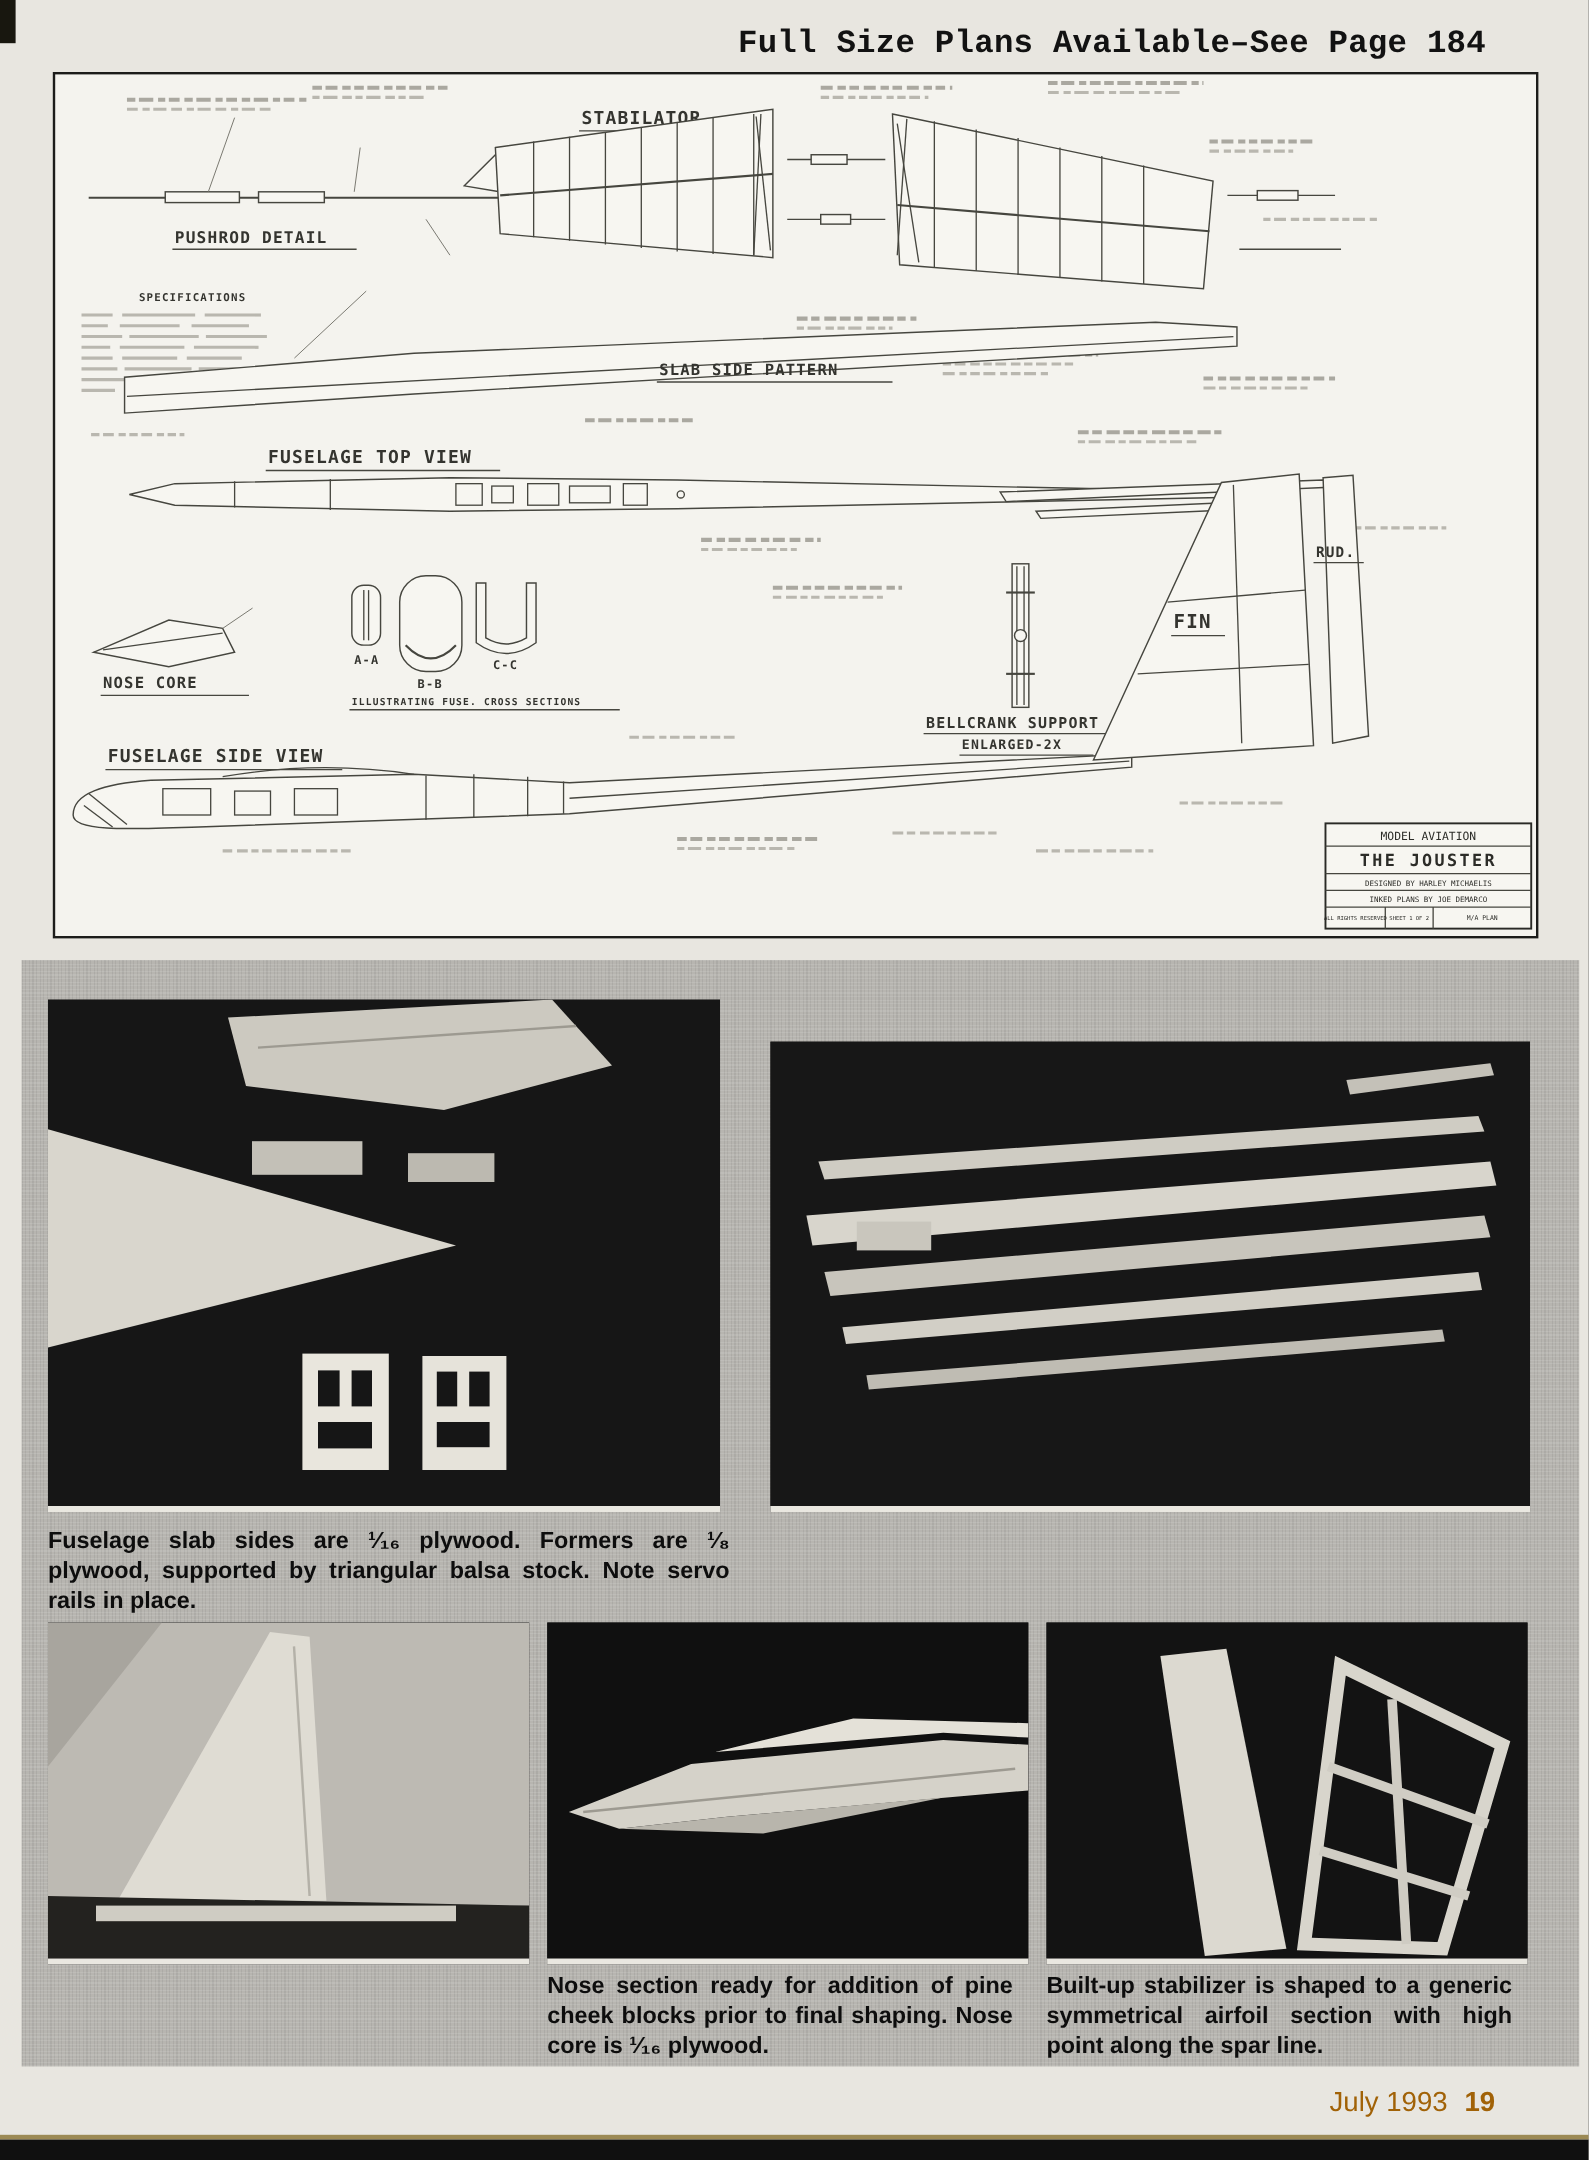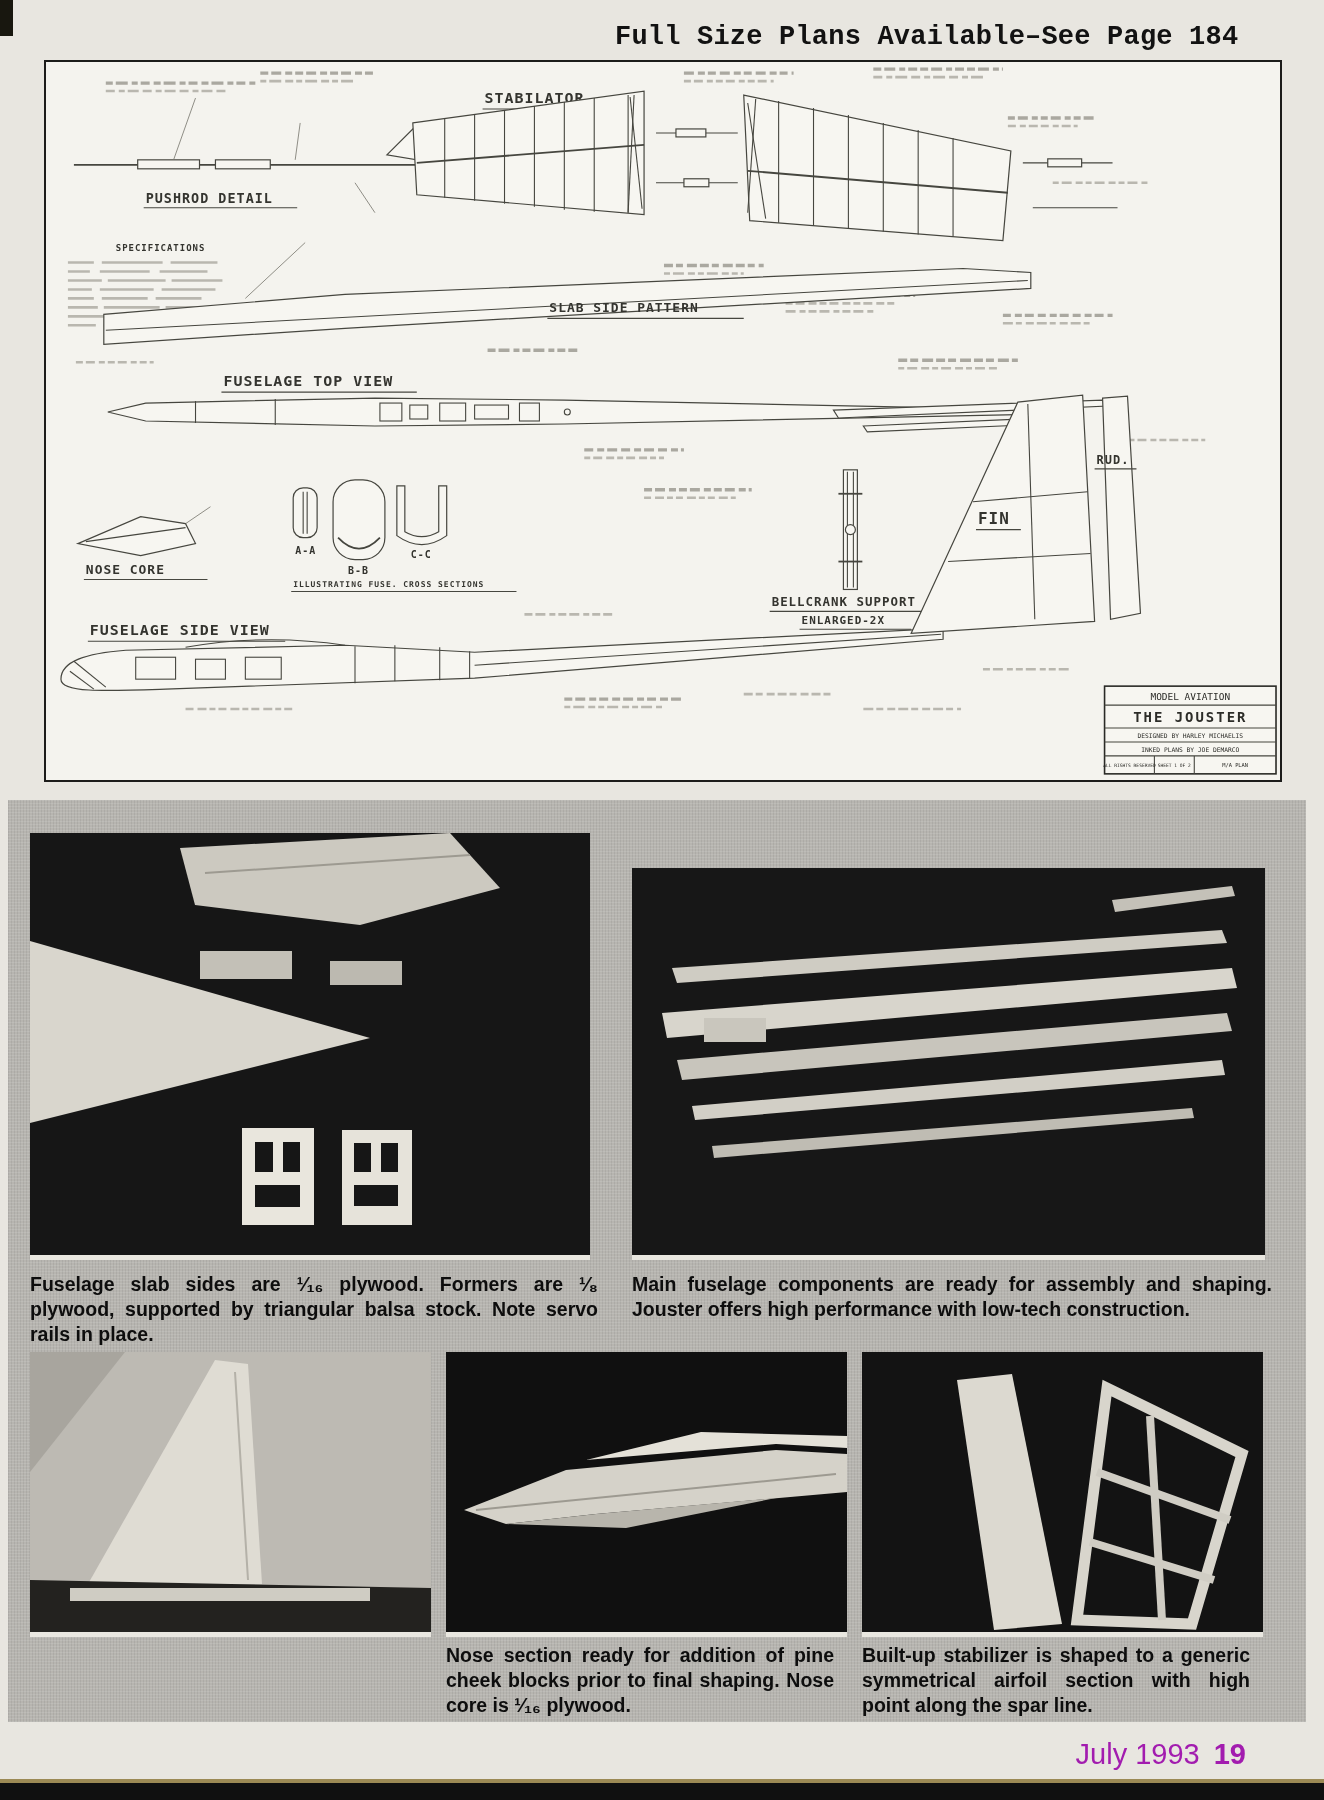--- a/index.html
+++ b/index.html
@@ -18,40 +18,40 @@
   .plan svg{display:block;width:100%;height:100%;}
   .lbl{font-family:"DejaVu Sans Mono",monospace;fill:#34342f;letter-spacing:1px;font-weight:700;}
   .tb{font-family:"DejaVu Sans Mono",monospace;fill:#2c2c28;}
   .ann{stroke:#97958c;stroke-width:3.4;fill:none;opacity:.8;}
   .ann2{stroke:#a5a39a;stroke-width:2.6;fill:none;opacity:.75;}
   .ln{stroke:#46463f;stroke-width:1.1;fill:none;}
   .lnT{stroke:#46463f;stroke-width:1.8;fill:none;}
   .shape{fill:#f7f6f1;stroke:#46463f;stroke-width:1.2;}
   .ldr{stroke:#75736b;stroke-width:.8;fill:none;}
   
-  .gray{position:absolute;left:8px;top:800px;width:1298px;height:922px;background:#b7b5b0;
+  .gray{position:absolute;left:18px;top:800px;width:1298px;height:922px;background:#b7b5b0;
         background-image:
           repeating-linear-gradient(0deg, rgba(255,255,255,.10) 0 1px, rgba(0,0,0,0) 1px 3px),
           repeating-linear-gradient(90deg, rgba(0,0,0,.06) 0 1px, rgba(0,0,0,0) 1px 3px);}
   .photo{position:absolute;background:#141414;border-bottom:5px solid #e9e7e0;box-sizing:content-box;}
   .photo svg{display:block;width:100%;height:100%;}
   .p1{left:22px;top:33px;width:560px;height:422px;}
   .p2{left:624px;top:68px;width:633px;height:387px;}
   .p3{left:22px;top:552px;width:401px;height:280px;}
   .p4{left:438px;top:552px;width:401px;height:280px;}
   .p5{left:854px;top:552px;width:401px;height:280px;}
   .cap{position:absolute;font-size:19.5px;font-weight:700;line-height:1.28;color:#0d0d0d;
        text-align:justify;}
   .c1{left:22px;top:472px;width:568px;}
   .c2{left:624px;top:472px;width:640px;}
   .c3{left:22px;top:843px;width:388px;}
   .c4{left:438px;top:843px;width:388px;}
   .c5{left:854px;top:843px;width:388px;}
   
-  .footer{position:absolute;top:1738px;right:78px;font-size:29px;color:#a21caf;}
+  .footer{position:absolute;top:1738px;right:78px;font-size:23px;color:#a16207;}
   .footer .pg{font-weight:700;margin-left:14px;}
 </style>
 </head>
 <body>
 
 <div class="page">
 
   <div class="corner-mark"></div>
 
   <div class="header">Full Size Plans Available–See Page 184</div>
@@ -333,21 +333,20 @@
         <rect width="401" height="280" fill="#131313"></rect>
         <polygon points="95,28 150,22 200,272 132,278" fill="#dcd9d0"></polygon>
         <polygon points="215,268 245,36 380,102 330,272" fill="none" stroke="#d8d5cc" stroke-width="11"></polygon>
         <line x1="235" y1="120" x2="368" y2="168" stroke="#d0cdc4" stroke-width="8"></line>
         <line x1="228" y1="190" x2="352" y2="228" stroke="#d0cdc4" stroke-width="8"></line>
         <line x1="288" y1="64" x2="300" y2="268" stroke="#cfccc3" stroke-width="8"></line>
       </svg>
     </div>
 
     <div class="cap c1">Fuselage slab sides are ¹⁄₁₆ plywood. Formers are ¹⁄₈ plywood, supported by triangular balsa stock. Note servo rails in place.</div>
-    <div class="cap c2">Main fuselage components are ready for assembly and shaping. Jouster offers high performance with low-tech construction.</div>
     <div class="cap c4">Nose section ready for addition of pine cheek blocks prior to final shaping. Nose core is ¹⁄₁₆ plywood.</div>
     <div class="cap c5">Built-up stabilizer is shaped to a generic symmetrical airfoil section with high point along the spar line.</div>
   </div>
 
   <div class="footer">
     <span>July 1993</span><span class="pg">19</span>
   </div>
 
   <div class="bottom-line"></div>
   <div class="bottom-strip"></div>

